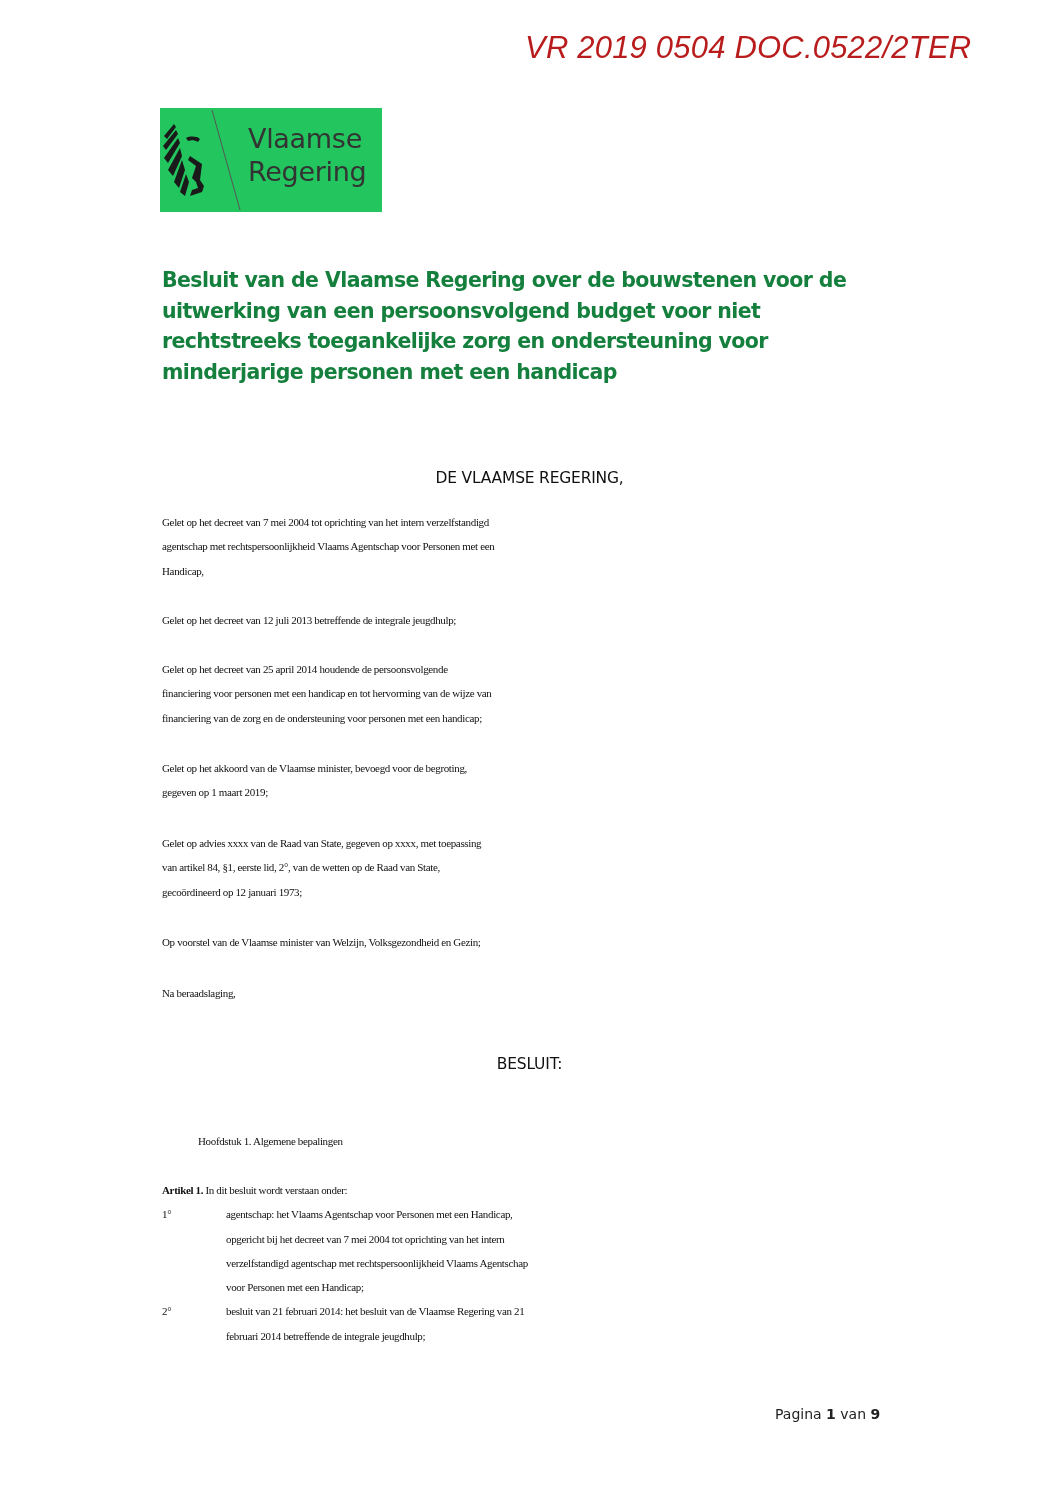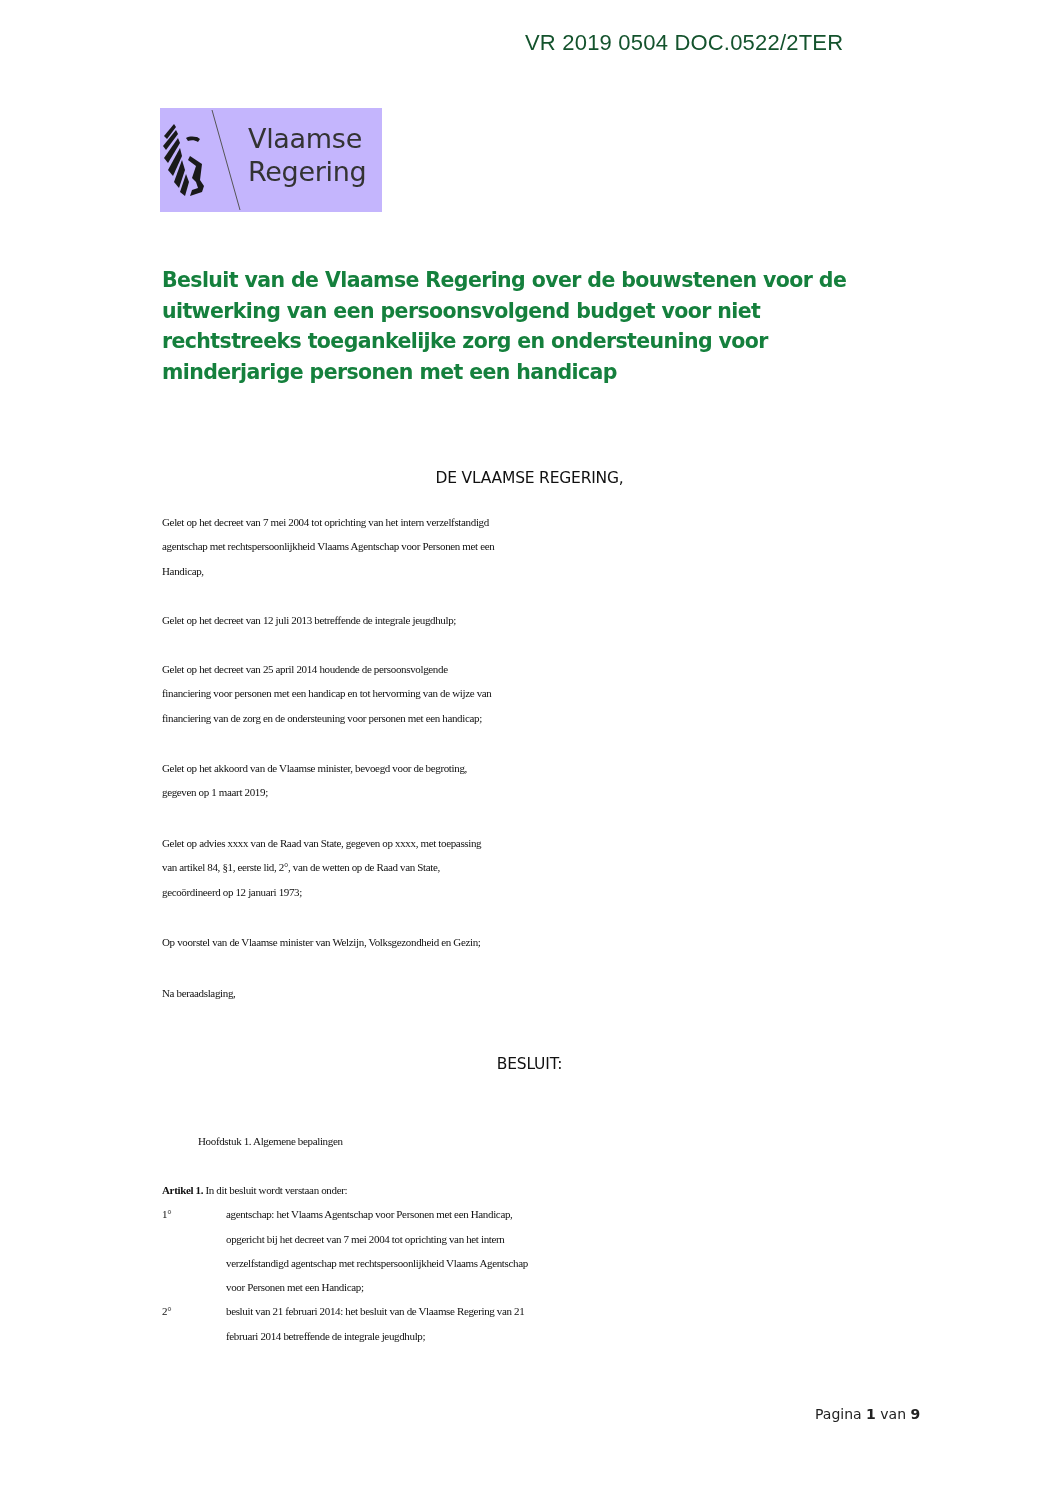--- a/index.html
+++ b/index.html
@@ -2,25 +2,25 @@
 <html><head>
 <meta charset="utf-8">
 <style>
   html, body { margin: 0; padding: 0; background: #ffffff; }
   body {
     width: 1059px; height: 1497px; position: relative; overflow: hidden;
     font-family: "DejaVu Sans", sans-serif; color: #111;
   }
   .doc-ref {
     position: absolute; left: 525px; top: 30px;
-    font-family: "Liberation Sans", sans-serif; font-size: 22px; color: #14532d; letter-spacing: 0.2px;
+    font-family: "Liberation Sans", sans-serif; font-size: 31px; color: #b91c1c; letter-spacing: 0.2px; font-style: italic;
   }
   .logo {
     position: absolute; left: 160px; top: 108px; width: 222px; height: 104px;
-    background: #c4b5fd;
+    background: #22c55e;
   }
   .logo svg { position: absolute; left: 0; top: 0; }
   .logo-text {
     position: absolute; left: 88px; top: 14px;
     font-family: "DejaVu Sans", sans-serif; font-size: 27px; line-height: 33px; color: #333; font-weight: 500;
     letter-spacing: -0.3px;
   }
   .title {
     position: absolute; left: 162px; top: 265px; width: 760px;
     font-family: "DejaVu Sans", sans-serif; font-weight: bold; font-size: 20.5px; line-height: 30.5px;
@@ -35,21 +35,21 @@
     font-size: 11px; line-height: 24.3px; letter-spacing: -0.35px;
     font-family: Liberation Serif, serif;
   }
   .line { white-space: nowrap; display: block; }
   .art-head b { font-weight: bold; }
   .item { position: relative; }
   .item .num { position: absolute; left: 0; top: 0; }
   .item .txt { margin-left: 64px; }
   .footer {
     position: absolute; left: 775px; top: 1406px;
-    font-size: 14px; color: #222; margin-left: 40px;
+    font-size: 14px; color: #222;
   }
   .footer b { font-weight: bold; }
 </style>
 </head>
 <body>
 
 <div class="doc-ref">VR 2019 0504 DOC.0522/2TER</div>
 
 <div class="logo">
   <svg width="88" height="104" viewBox="0 0 88 104">

